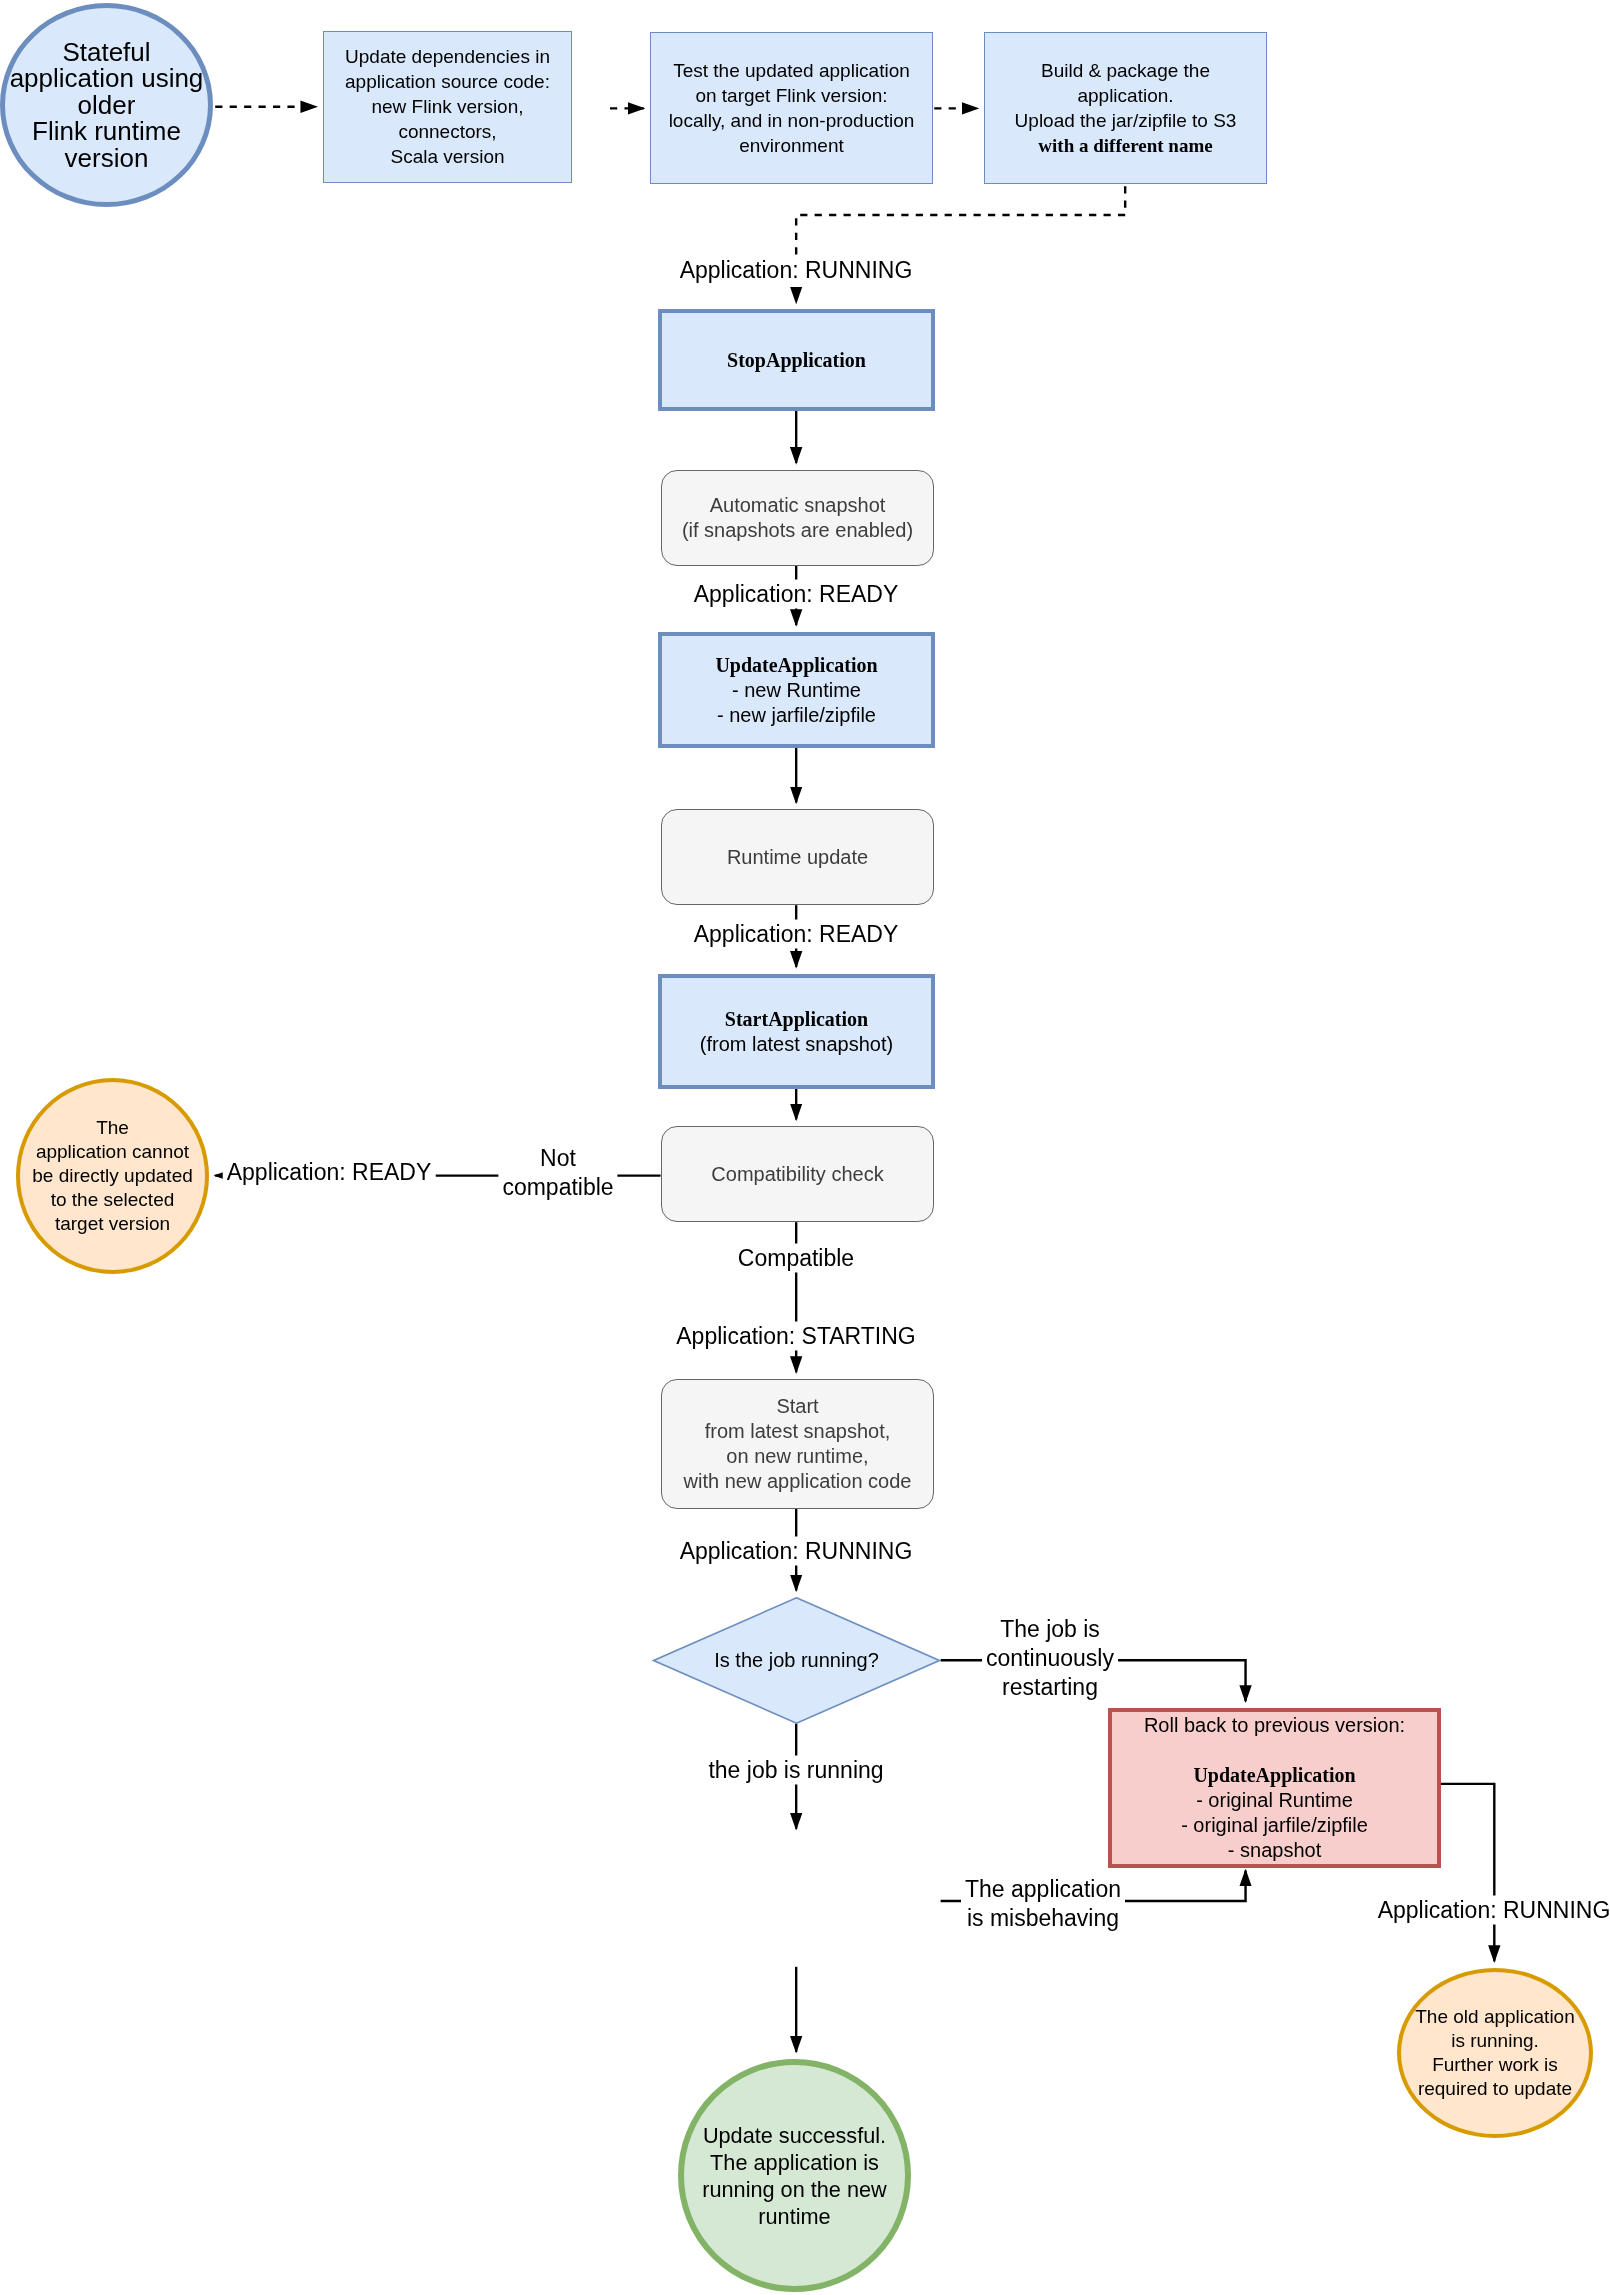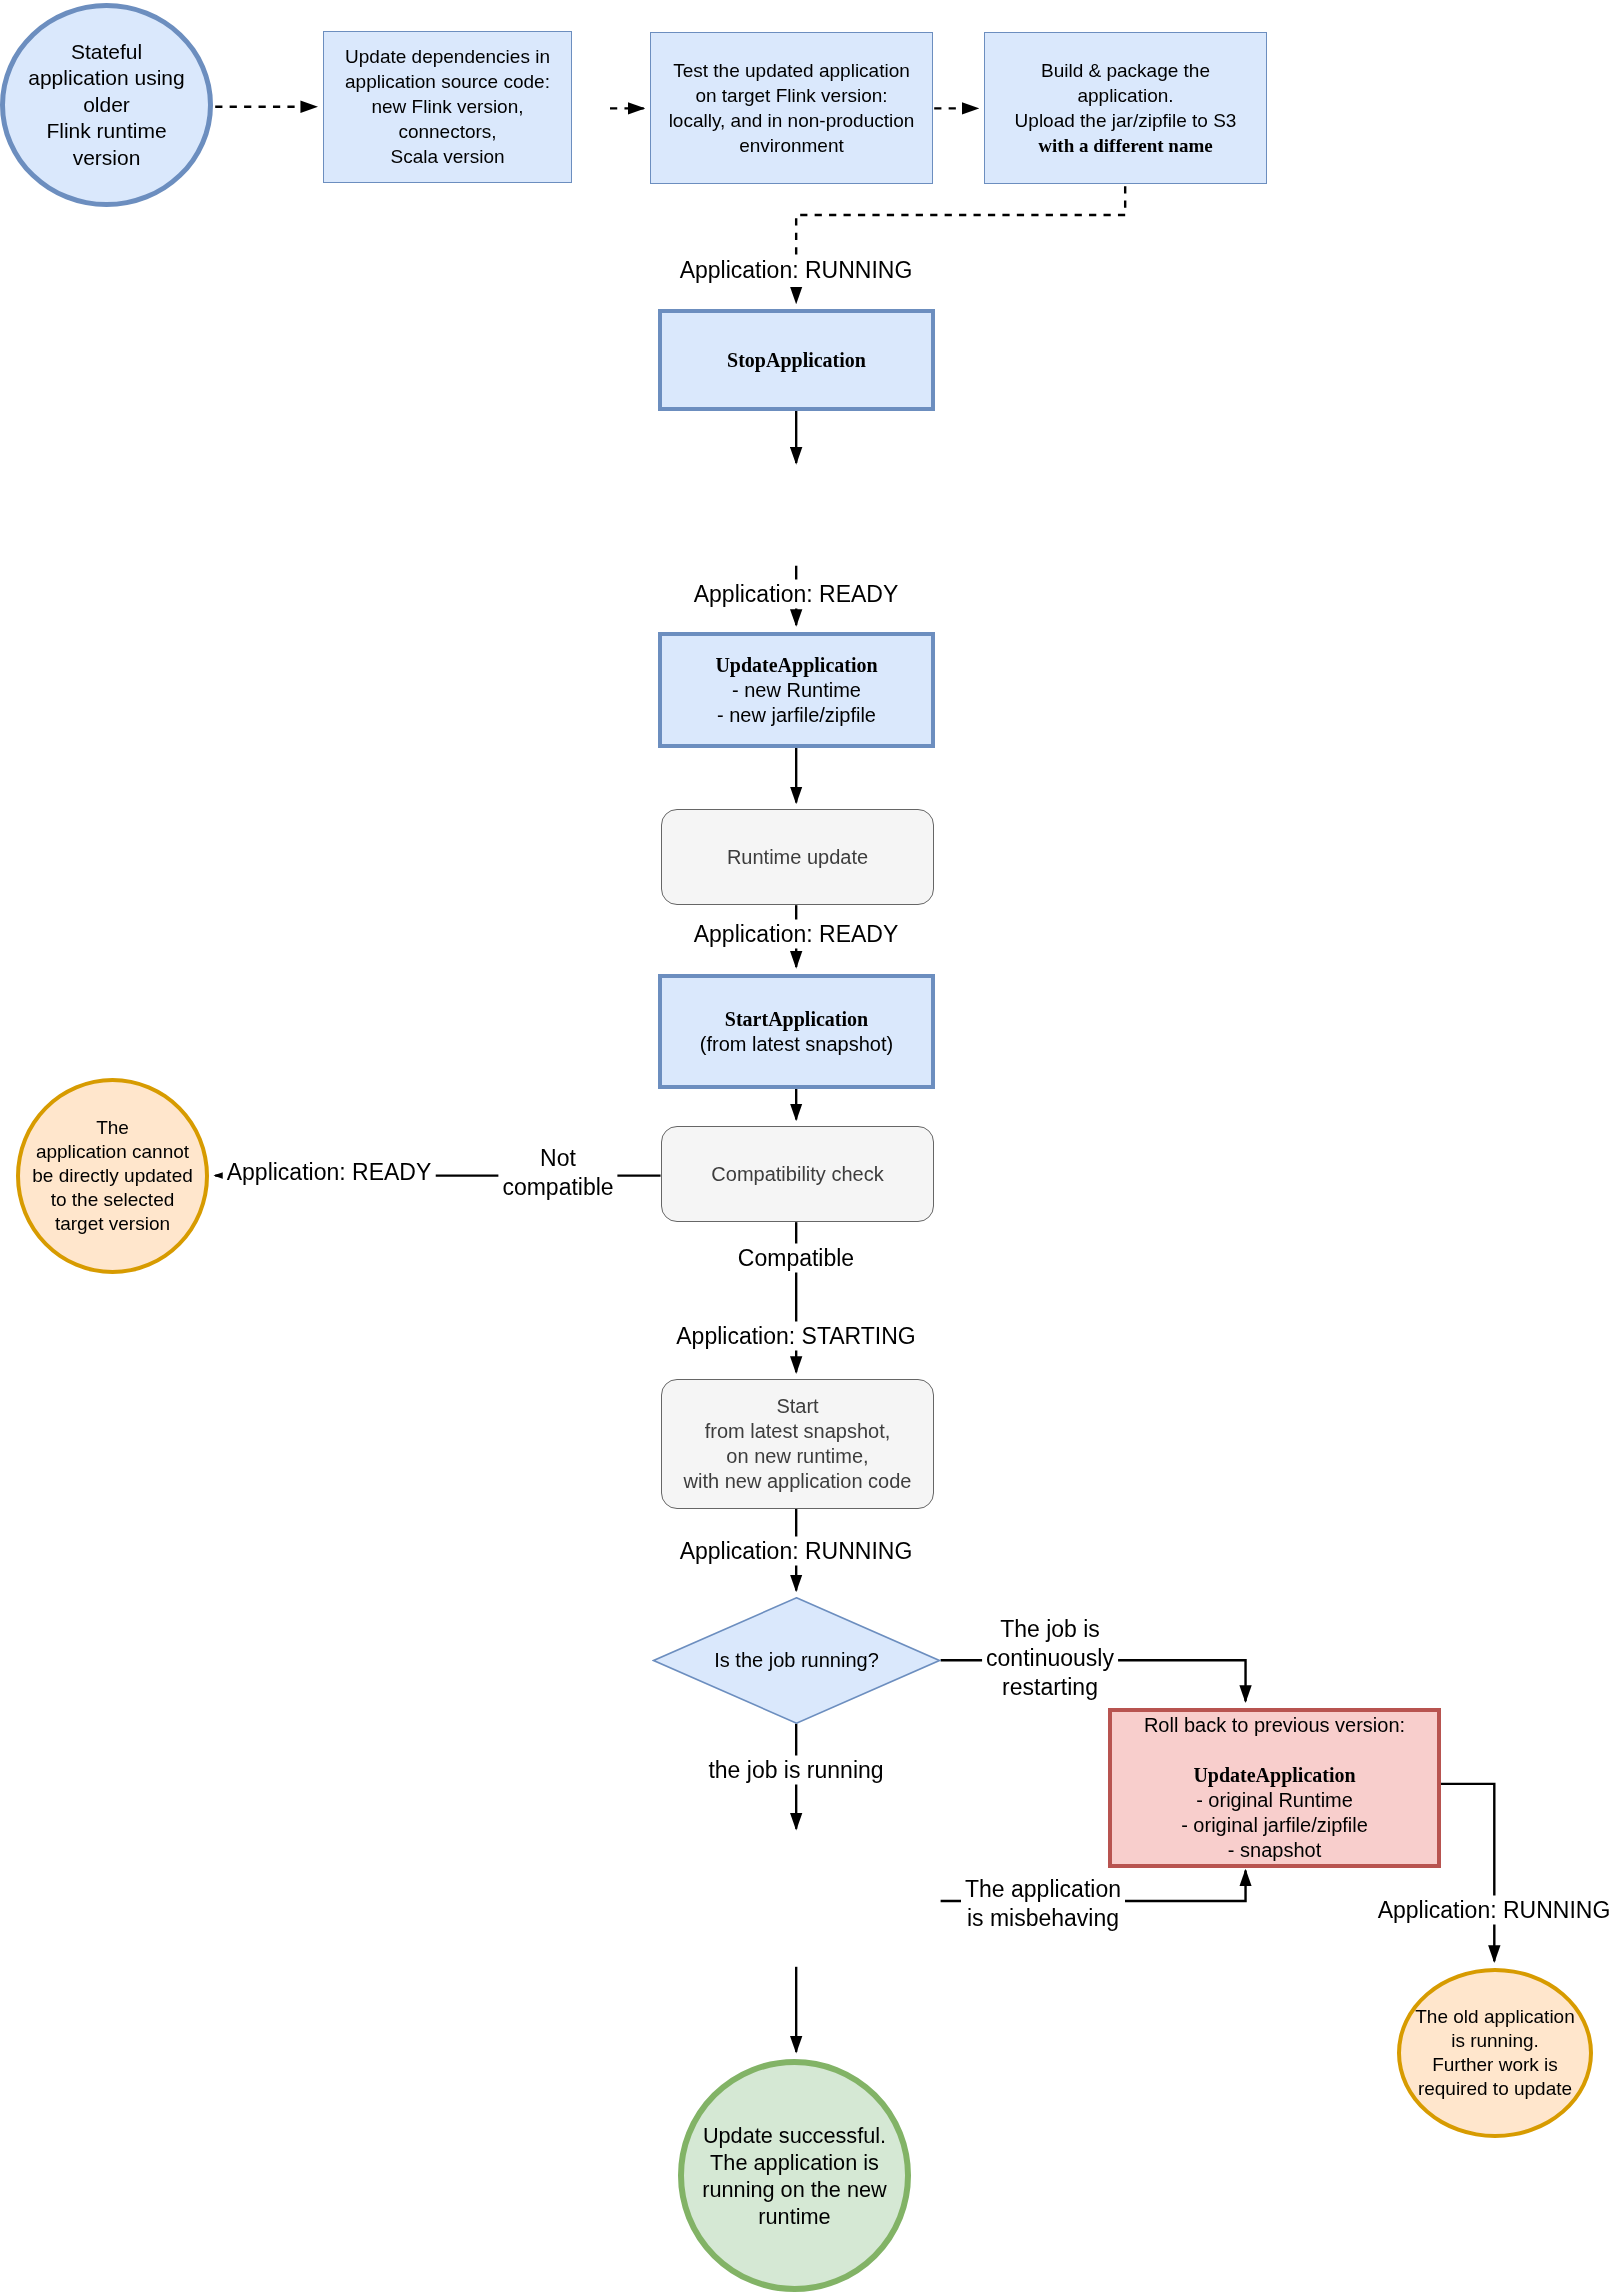--- a/index.html
+++ b/index.html
@@ -32,21 +32,21 @@
   .rounded-gray{
     background:var(--gray-fill); border:1.6px solid var(--gray-stroke);
     border-radius:16px; color:#3d3d3d;
   }
   .rect-red{background:var(--red-fill); border:4.8px solid var(--red-stroke);}
   .circle{border-radius:50%;}
   .circle-blue{background:var(--blue-fill); border:5.6px solid var(--blue-stroke);}
   .circle-orange{background:var(--orange-fill); border:4.8px solid var(--orange-stroke); font-size:19px; line-height:24px;}
   .circle-green{background:var(--green-fill); border:6.4px solid var(--green-stroke); font-size:21.7px; line-height:27px;}
   .topbox{font-size:19px; line-height:25px;}
-  .startc{font-size:21px; line-height:26.5px;}
+  .startc{font-size:26px; line-height:26.5px;}
   .diamond-wrap{position:absolute; z-index:2;}
   .diamond-wrap svg{position:absolute; left:0; top:0; display:block;}
   .diamond-wrap polygon{fill:var(--blue-fill); stroke:var(--blue-stroke); stroke-width:2;}
   .diamond-label{
     position:absolute; left:0; top:0; right:0; bottom:0; z-index:2;
     display:flex; flex-direction:column; justify-content:center; align-items:center;
     text-align:center; font-size:20px; line-height:25px;
   }
   .elabel{
     position:absolute; z-index:3; transform:translate(-50%,-50%);
@@ -114,20 +114,24 @@
     <div class="line">Build &amp; package the</div>
     <div class="line">application.</div>
     <div class="line">Upload the jar/zipfile to S3</div>
     <div class="line bold">with a different name</div>
   </div>
 
   <div class="node rect-blue-thick" style="left:658px;top:309px;width:277px;height:102px;">
     <div class="line bold">StopApplication</div>
   </div>
 
+  <div class="node rounded-gray" style="left:661px;top:470px;width:273px;height:96px;">
+    <div class="line">Automatic snapshot</div>
+    <div class="line">(if snapshots are enabled)</div>
+  </div>
 
   <div class="node rect-blue-thick" style="left:658px;top:632px;width:277px;height:116px;">
     <div class="line bold">UpdateApplication</div>
     <div class="line">- new Runtime</div>
     <div class="line">- new jarfile/zipfile</div>
   </div>
 
   <div class="node rounded-gray" style="left:661px;top:809px;width:273px;height:96px;">
     <div class="line">Runtime update</div>
   </div>

